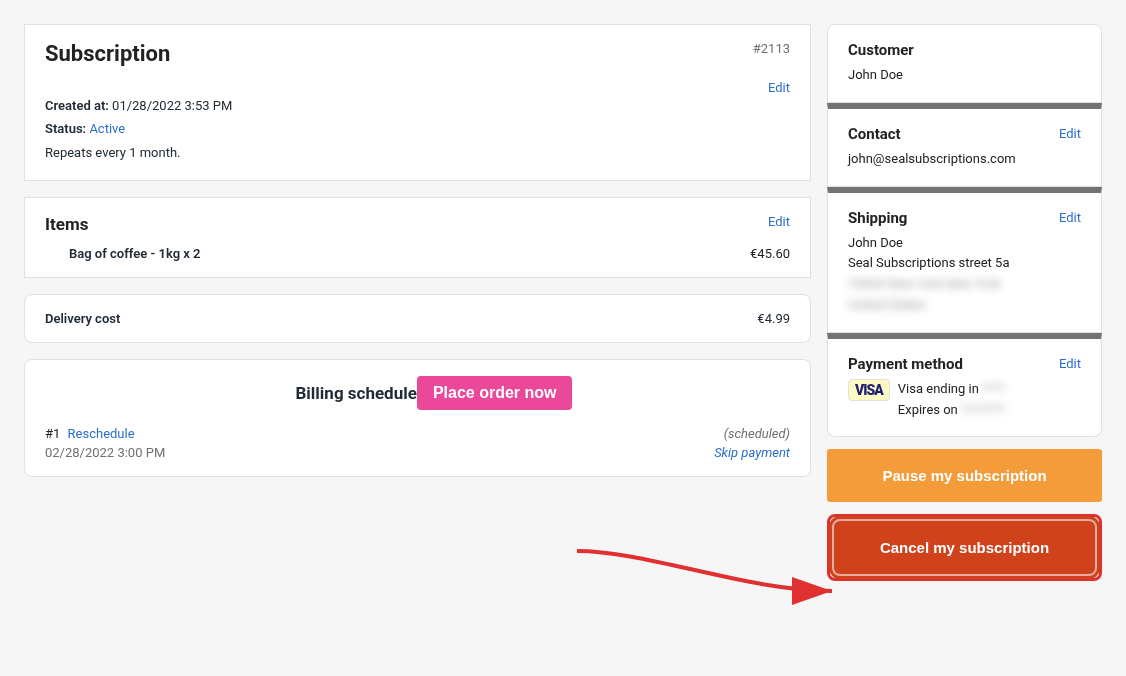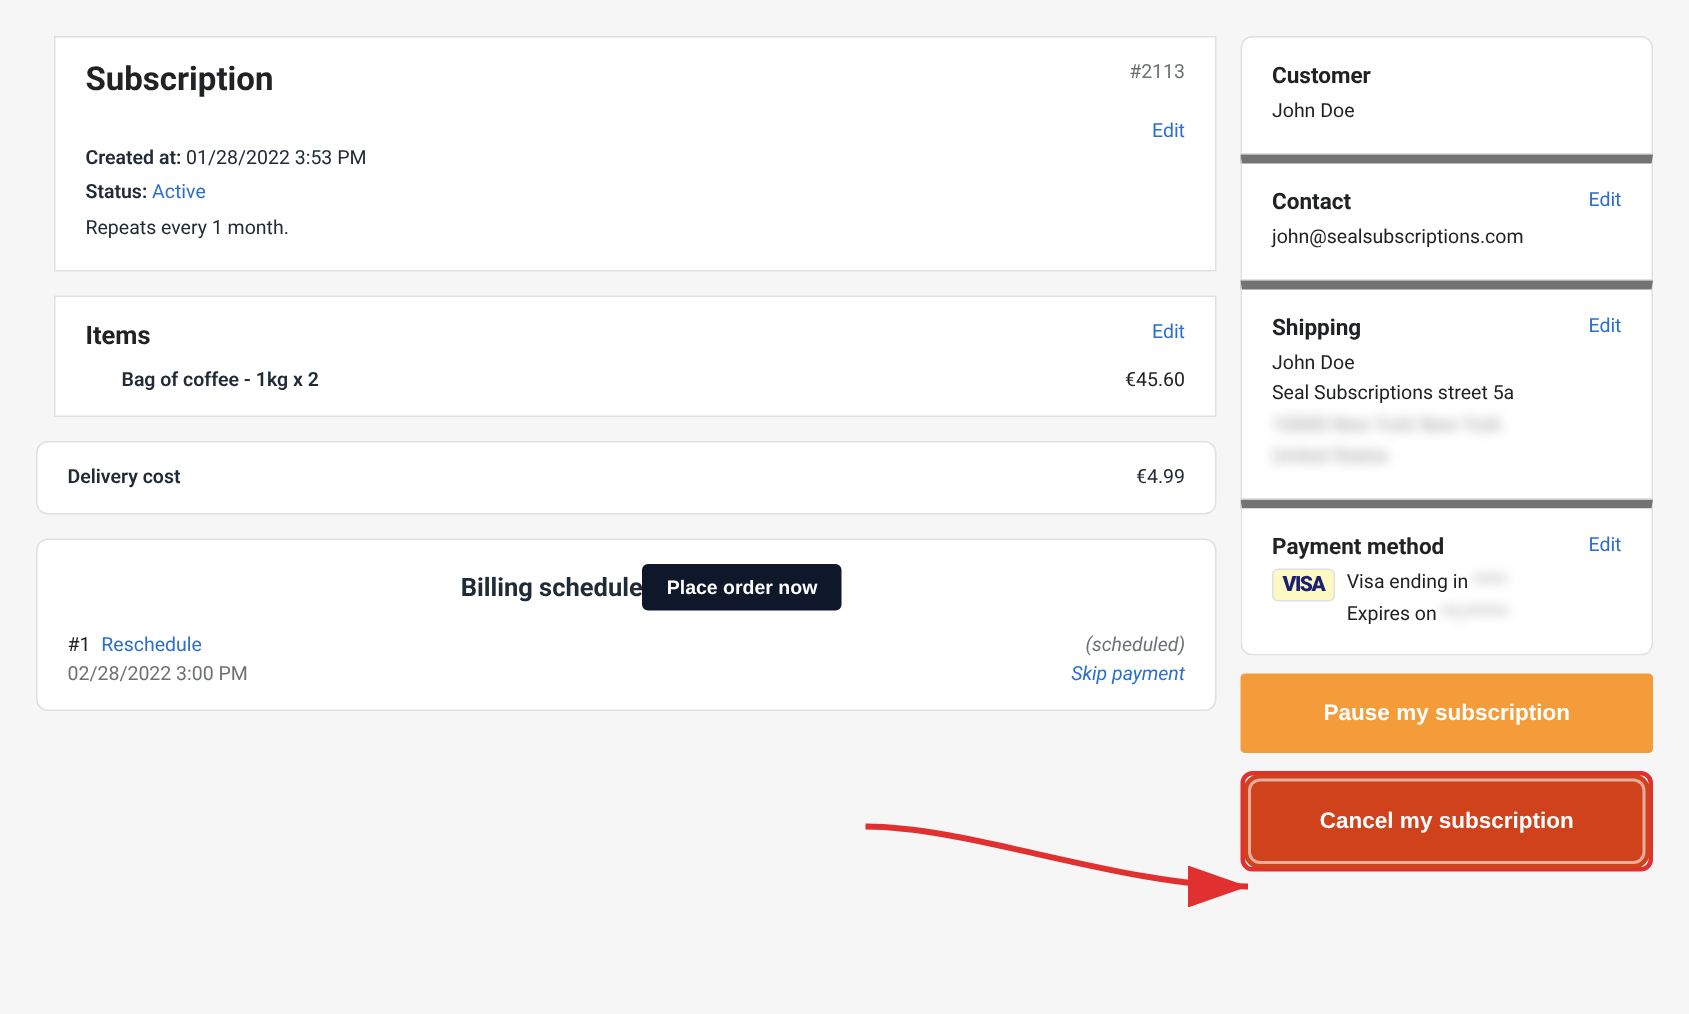--- a/index.html
+++ b/index.html
@@ -20,21 +20,20 @@
       flex: 1;
       display: flex;
       flex-direction: column;
       gap: 16px;
     }
     .card {
       background: #fff;
       border: 1px solid #dde0e4;
       border-radius: 0;
       padding: 16px 20px;
-      margin-left: 12px;
     }
     .card-header {
       display: flex;
       justify-content: space-between;
       align-items: flex-start;
     }
     .subscription-title {
       font-size: 22px;
       font-weight: 700;
       color: #202223;
@@ -92,26 +91,26 @@
       padding: 16px 20px;
     }
     .billing-header {
       display: flex;
       justify-content: center;
       align-items: center;
       margin-left: 33px;
     }
     .billing-title { font-size: 17px; font-weight: 700; }
     .place-order-btn {
-      background: #0f172a;
+      background: #ec4899;
       color: #fff;
       border: none;
       border-radius: 4px;
       padding: 8px 16px;
-      font-size: 13px;
+      font-size: 16px;
       font-weight: 600;
       cursor: pointer;
     }
     .billing-schedule-item {
       margin-top: 16px;
       font-size: 13px;
     }
     .billing-row1 {
       display: flex;
       justify-content: space-between;

